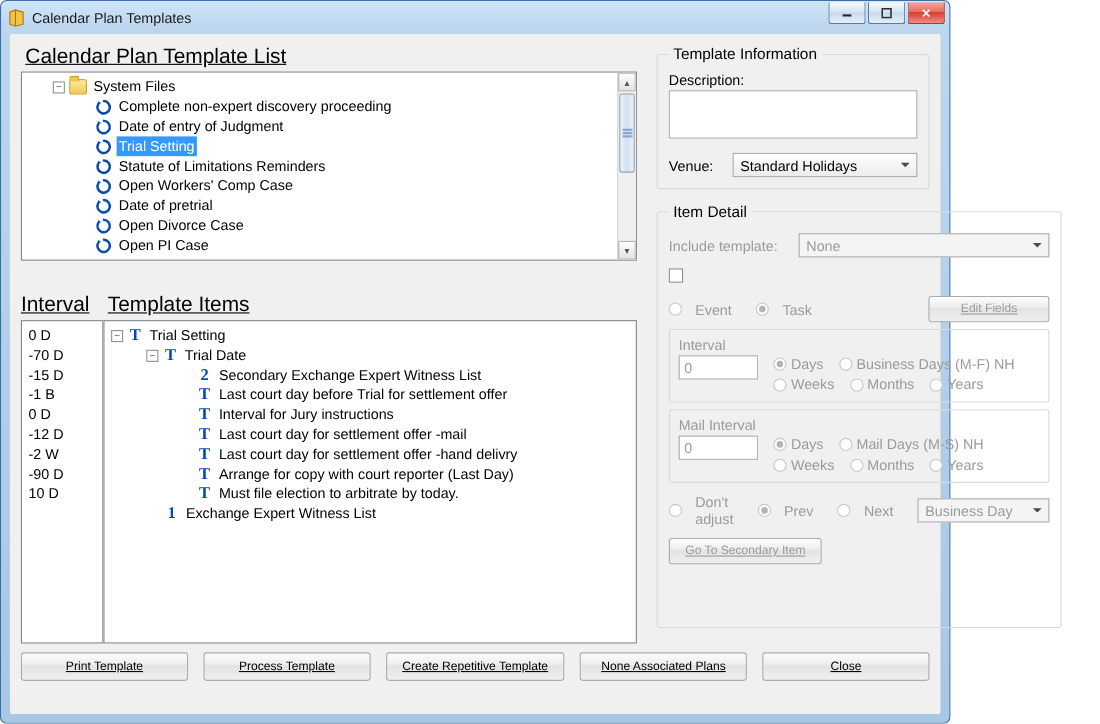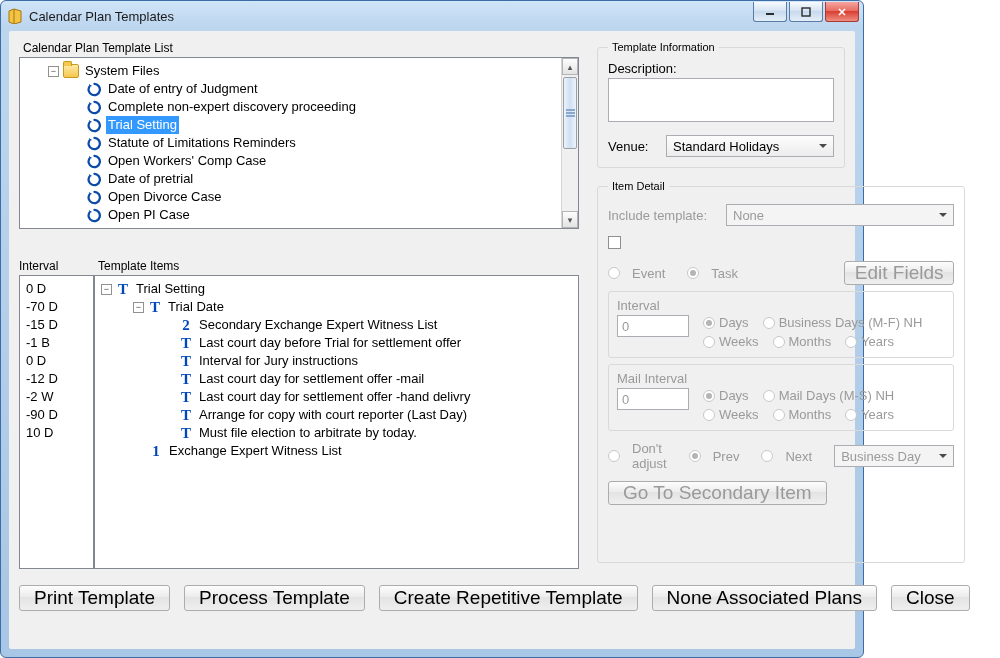--- a/index.html
+++ b/index.html
@@ -65,21 +65,21 @@
   .grid {
     display: grid;
     grid-template-columns: 560px 1fr;
     grid-template-rows: auto 1fr auto;
     column-gap: 18px;
     height: 100%;
   }
 
   
   .leftcol { display: flex; flex-direction: column; min-width: 0; }
-  .section-label { font-size: 12px; color: #000; margin: 0 0 2px 4px; }
+  .section-label { font-size: 19px; color: #000; margin: 0 0 2px 4px; text-decoration: underline; }
 
   .treebox {
     flex: 1 1 auto;
     border: 1px solid #828790;
     background: #fff;
     position: relative;
     overflow: hidden;
   }
   .toptree-wrap { height: 192px; margin-bottom: 10px; }
   
@@ -132,21 +132,21 @@
   .interval-box { border:1px solid #828790; background:#fff; height:294px;
     font-size:13px; padding:4px 6px; line-height:18px; }
 
   
   .rightcol { display:flex; flex-direction:column; min-width:0; }
   fieldset.group {
     border:1px solid #d9d9d9; border-radius:3px;
     margin:0 0 12px 0; padding:8px 10px 10px 10px;
     color:#000;
   }
-  fieldset.group > legend { padding:0 4px; font-size:11px; }
+  fieldset.group > legend { padding:0 4px; font-size:14px; }
   .lblrow { display:flex; align-items:center; gap:8px; margin-top:4px; }
   .lblrow > label { flex-shrink:0; font-size:13px; }
   .textbox {
     flex:1; border:1px solid #abadb3; background:#fff;
     font-size:13px; padding:2px 4px;
   }
   .textarea { height:44px; resize:none; }
 
   .select {
     flex:1; height:22px; border:1px solid #abadb3;
@@ -188,22 +188,22 @@
   }
   .spinner input {
     flex:1; border:none; padding:0 4px; font-size:13px; outline:none;
     color:#9a9a9a; background:#fff;
   }
 
   .btn {
     height:24px; padding:0 14px;
     border:1px solid #acacac; border-radius:3px;
     background:linear-gradient(#fdfdfd,#ececec 45%,#e3e3e3 46%,#efefef);
-    font-size:19px; cursor:default; white-space:nowrap;
-    display:inline-flex; align-items:center; justify-content:center;
+    font-size:11px; cursor:default; white-space:nowrap;
+    display:inline-flex; align-items:center; justify-content:center;text-decoration:underline;
   }
   .btn.disabled { color:#9a9a9a; }
 
   
   .buttonbar {
     grid-column: 1 / 3;
     display:flex; gap:14px; padding-top:10px;
   }
   .buttonbar .btn { flex:1; height:26px; }
 </style>
@@ -256,32 +256,32 @@
                     </div>
                     <ul>
                       <li>
                         <div class="row" style="padding-left:66px">
                           <span class="c-icon">
                             <svg width="15" height="15" viewBox="0 0 16 16">
                               <path d="M8 2 A6 6 0 1 1 2.5 5" fill="none" stroke="#0a4aa8" stroke-width="2.4" stroke-linecap="round"></path>
                               <path d="M2 2 L2.5 5 L5.5 4.2 Z" fill="#0a4aa8"></path>
                             </svg>
                           </span>
+                          <span class="lbl">Complete non-expert discovery proceeding</span>
+                        </div>
+                      </li>
+                      <li>
+                        <div class="row" style="padding-left:66px">
+                          <span class="c-icon">
+                            <svg width="15" height="15" viewBox="0 0 16 16">
+                              <path d="M8 2 A6 6 0 1 1 2.5 5" fill="none" stroke="#0a4aa8" stroke-width="2.4" stroke-linecap="round"></path>
+                              <path d="M2 2 L2.5 5 L5.5 4.2 Z" fill="#0a4aa8"></path>
+                            </svg>
+                          </span>
                           <span class="lbl">Date of entry of Judgment</span>
-                        </div>
-                      </li>
-                      <li>
-                        <div class="row" style="padding-left:66px">
-                          <span class="c-icon">
-                            <svg width="15" height="15" viewBox="0 0 16 16">
-                              <path d="M8 2 A6 6 0 1 1 2.5 5" fill="none" stroke="#0a4aa8" stroke-width="2.4" stroke-linecap="round"></path>
-                              <path d="M2 2 L2.5 5 L5.5 4.2 Z" fill="#0a4aa8"></path>
-                            </svg>
-                          </span>
-                          <span class="lbl">Complete non-expert discovery proceeding</span>
                         </div>
                       </li>
                       <li>
                         <div class="row" style="padding-left:66px">
                           <span class="c-icon">
                             <svg width="15" height="15" viewBox="0 0 16 16">
                               <path d="M8 2 A6 6 0 1 1 2.5 5" fill="none" stroke="#0a4aa8" stroke-width="2.4" stroke-linecap="round"></path>
                               <path d="M2 2 L2.5 5 L5.5 4.2 Z" fill="#0a4aa8"></path>
                             </svg>
                           </span>

